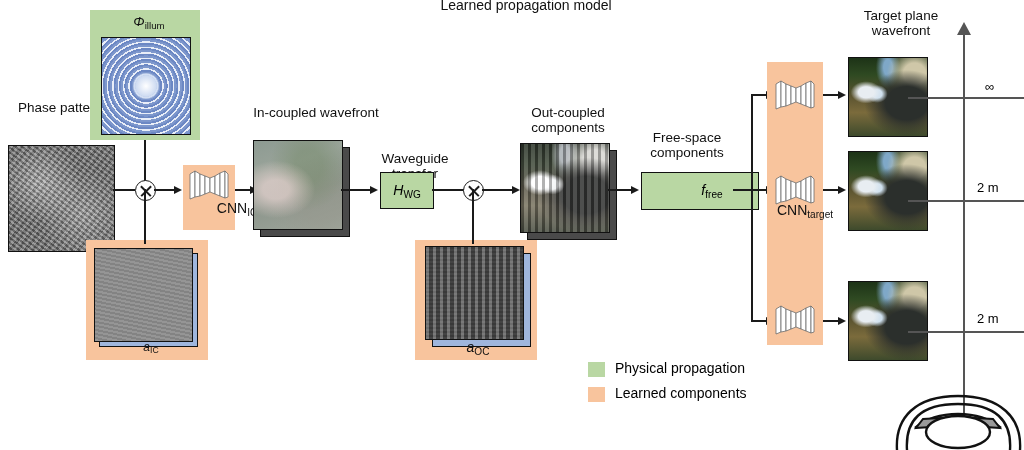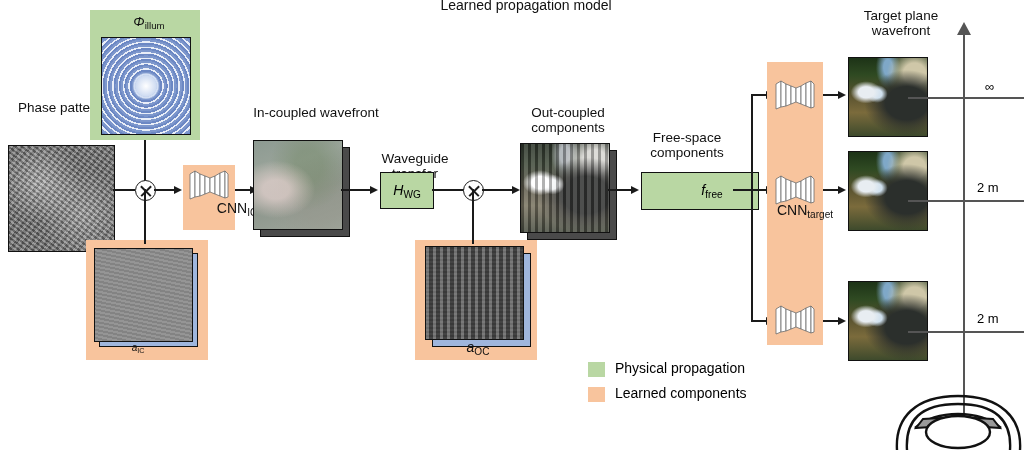--- a/index.html
+++ b/index.html
@@ -121,21 +121,21 @@
 
 <div class="hline" style="left:235px;top:189px;width:18px;"></div>
 <div class="arrowhead" style="left:250px;top:185.5px;"></div>
 
 <div class="orange-panel" style="left:86px;top:240px;width:122px;height:120px;"></div>
 <div class="vline" style="left:144px;top:189px;height:55px;"></div>
 <div class="blue-tile" style="left:99px;top:253px;width:97px;height:92px;"></div>
 <div class="tile" style="left:94px;top:248px;width:97px;height:92px;">
   <div class="amp-tex"></div>
 </div>
-<div class="lbl" style="left:86px;top:340px;width:104px;font-size:10px;">
+<div class="lbl" style="left:86px;top:340px;width:104px;font-size:12px;padding-left:13px;">
   <span class="ital">a</span><span class="sub">IC</span>
 </div>
 
 <div class="lbl" style="left:241px;top:105px;width:126px;margin-left:12px;">In-coupled wavefront</div>
 <div class="shadow-tile" style="left:260px;top:147px;width:88px;height:88px;"></div>
 <div class="tile" style="left:253px;top:140px;width:88px;height:88px;">
   <div class="wavefront-tex"></div>
 </div>
 
 <div class="hline" style="left:341px;top:189px;width:32px;"></div>

